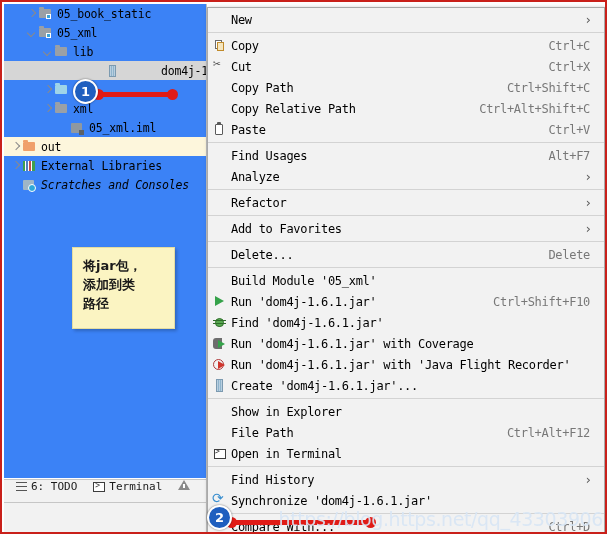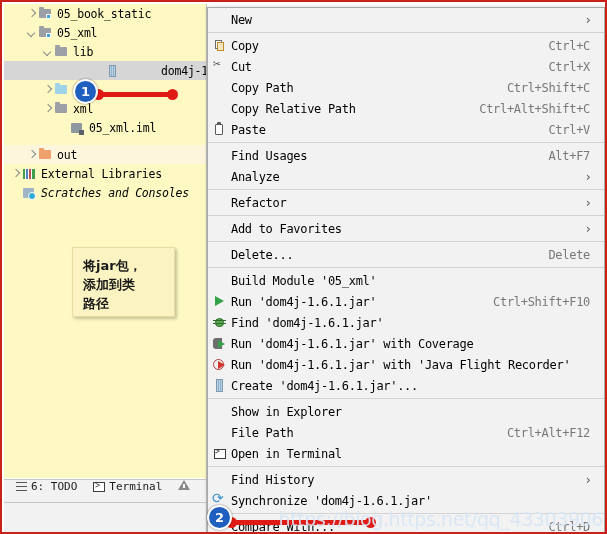--- a/index.html
+++ b/index.html
@@ -22,21 +22,21 @@
   
   #ide{
     position:absolute;left:2px;top:2px;width:203px;height:530px;
     background:#ffffff;
     box-sizing:border-box;
     border-right:1px solid #c0c0c0;
     overflow:hidden;
   }
   #tree{
     position:absolute;left:0;top:0;right:0;bottom:56px;
-    background:#fef9c3;
+    background:#3b82f6;
     overflow:hidden;
   }
   .trow{
     position:relative;
     height:19px;
     display:flex;align-items:center;
     white-space:nowrap;
     font-family:"DejaVu Sans Mono","Liberation Mono",monospace;
     font-size:11.5px;
     color:#000000;
@@ -77,21 +77,21 @@
      border:1px solid #7c9ab0;box-sizing:border-box;}
   .imlicon{position:absolute;left:1px;top:2px;width:11px;height:10px;background:#8f98a0;border-radius:1px;}
   .imlicon::after{content:"";position:absolute;right:-2px;bottom:-2px;width:5px;height:5px;background:#5a6168;}
   .libicon{position:absolute;left:1px;top:2px;width:12px;height:10px;background:
      repeating-linear-gradient(90deg,#3f9f4f 0 2px,#ffffff 2px 3px,#4f7fc0 3px 5px,#ffffff 5px 6px,#c04f4f 6px 8px,#ffffff 8px 9px,#3f9f4f 9px 11px);}
   .scrico{position:absolute;left:1px;top:2px;width:11px;height:10px;background:#9fb6c6;border-radius:1px;}
   .scrico::after{content:"";position:absolute;right:-2px;bottom:-2px;width:8px;height:8px;border-radius:50%;background:#2fa8d8;border:1px solid #fff;box-sizing:border-box;}
 
   
   #note{
-    position:absolute;left:68px;top:243px;width:103px;height:70px;
+    position:absolute;left:68px;top:243px;width:103px;height:82px;
     background:#fbf4c2;
     border:1px solid #e4dca0;
     box-shadow:2px 2px 3px rgba(0,0,0,0.22);
     box-sizing:border-box;
     padding:8px 6px 0 10px;
     font-family:"DejaVu Sans","Liberation Sans",sans-serif;
     font-size:13px;
     font-weight:bold;
     line-height:19px;
     color:#1a1a1a;
@@ -256,21 +256,21 @@
           </span>
           <span class="lbl">xml</span>
         </div>
         <div class="trow" style="padding-left: 54px;">
           <span class="arrow"></span>
           <span class="ico">
             <span class="imlicon"></span>
           </span>
           <span class="lbl">05_xml.iml</span>
         </div>
-        <div class="trow hl" style="padding-left: 22px; margin-top: 8px;">
+        <div class="trow hl" style="padding-left: 6px;">
           <span class="arrow r"></span>
           <span class="ico">
             <span class="fold orange"></span>
           </span>
           <span class="lbl">out</span>
         </div>
         <div class="trow" style="padding-left: 6px;">
           <span class="arrow r"></span>
           <span class="ico">
             <span class="libicon"></span>

